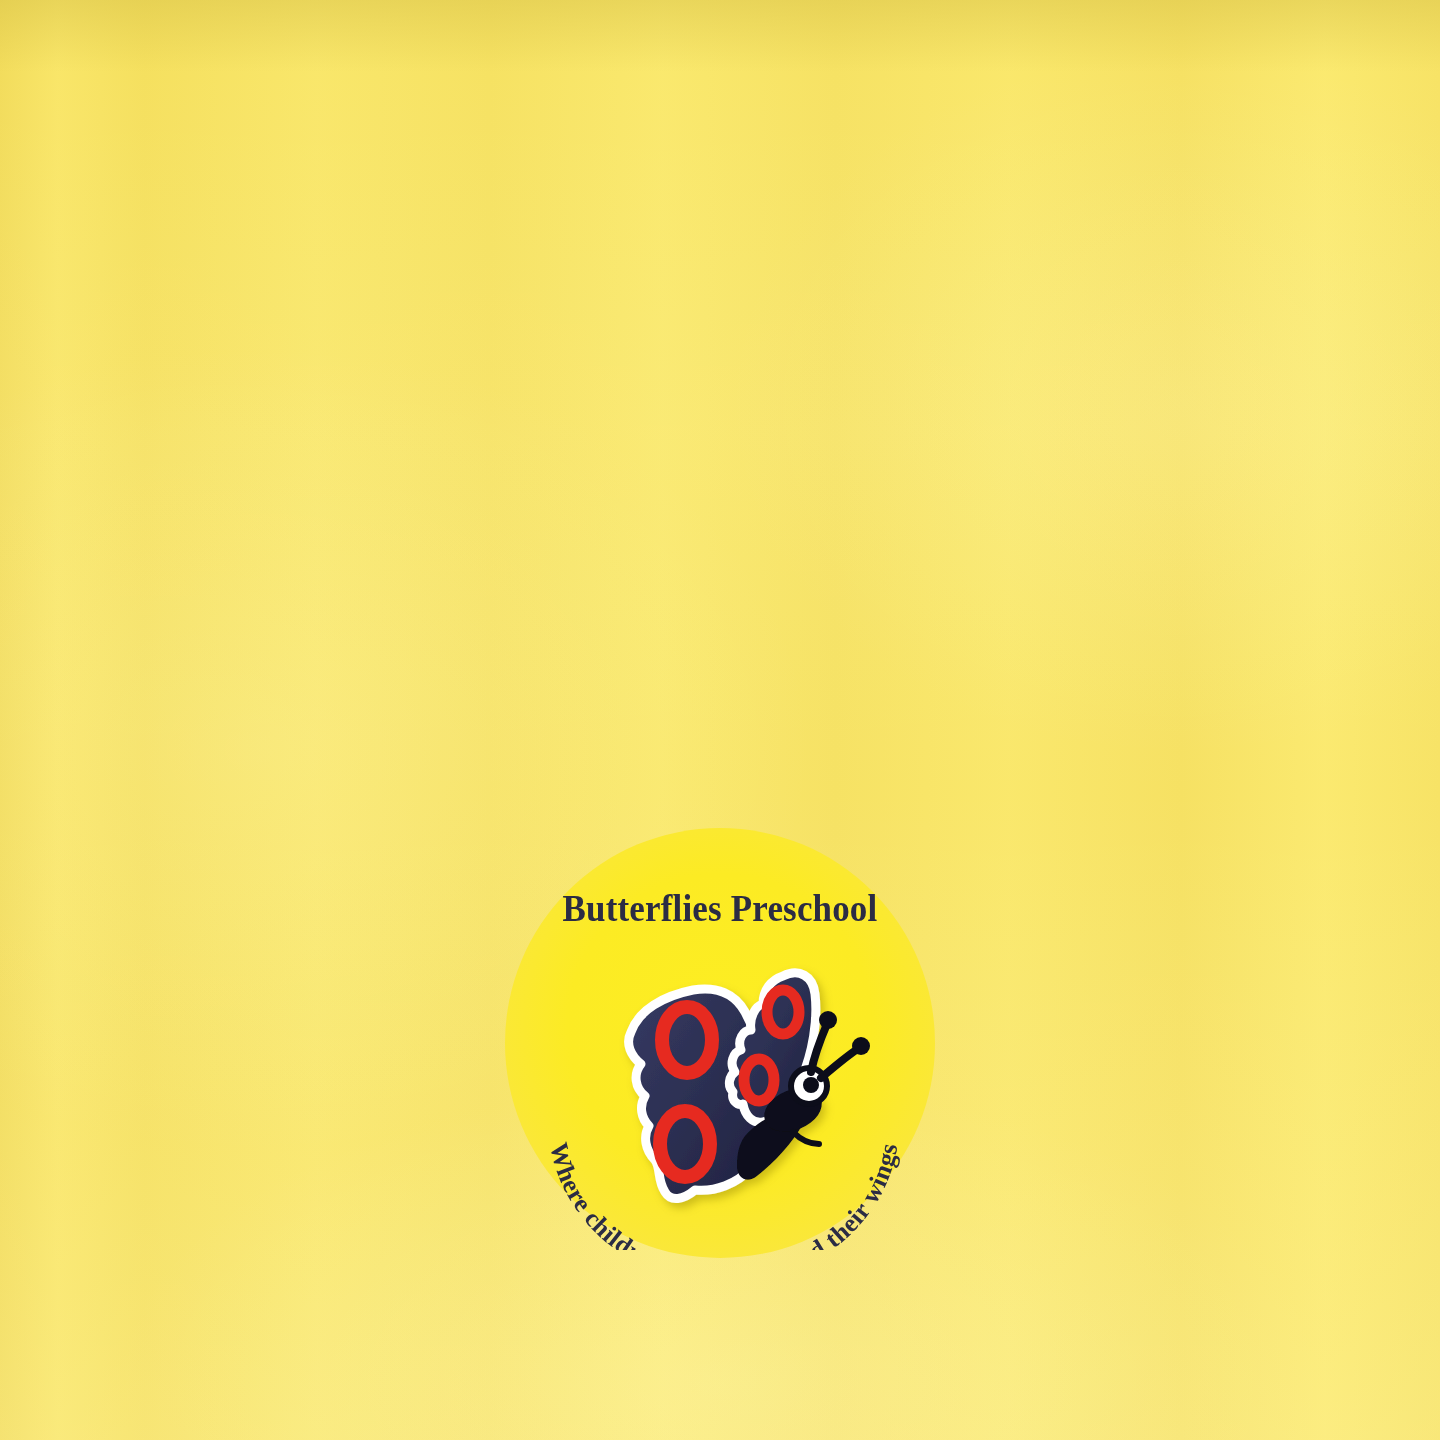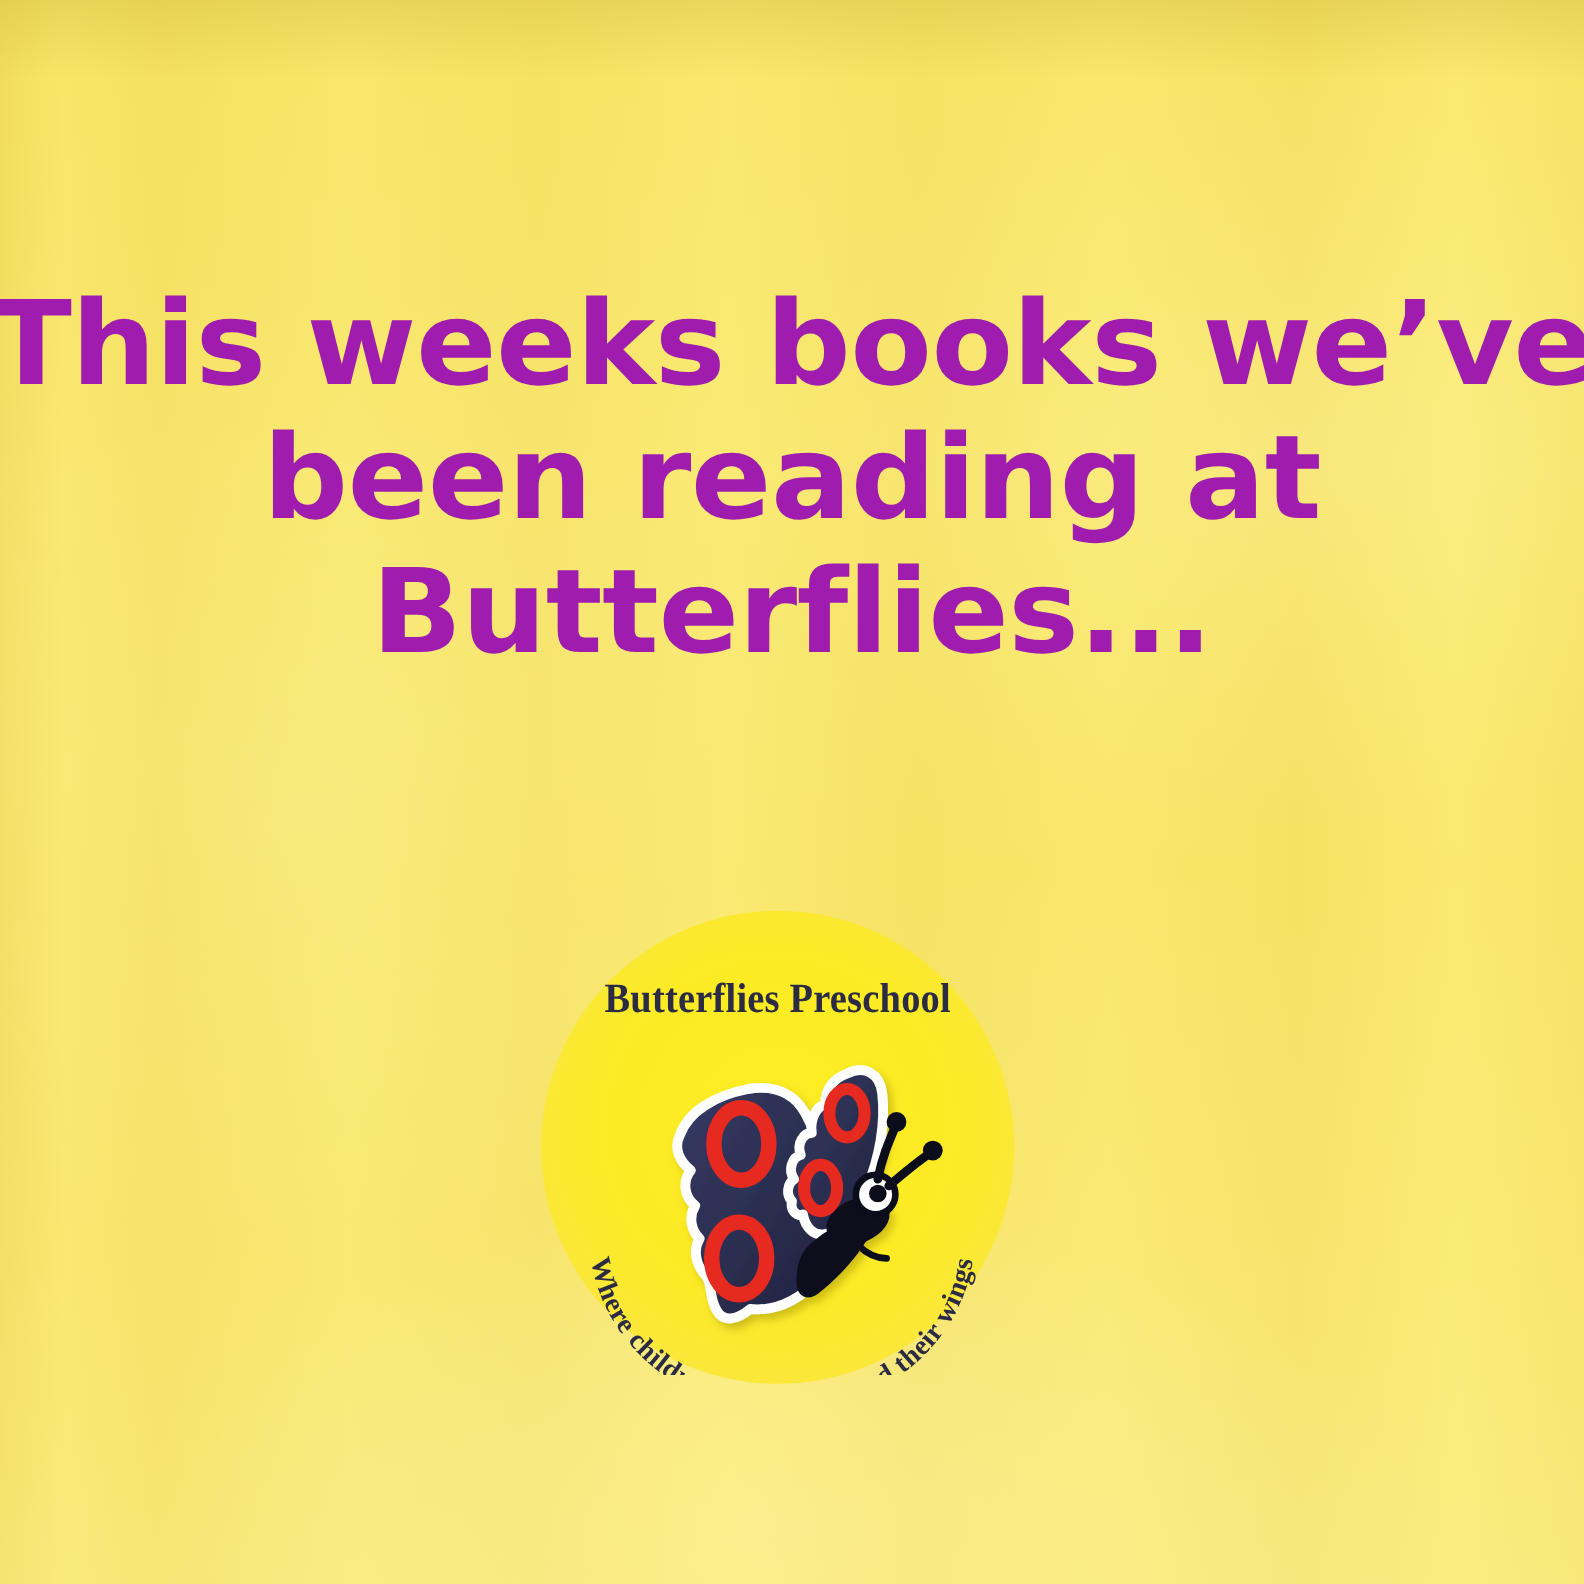--- a/index.html
+++ b/index.html
@@ -73,21 +73,21 @@
     display: block;
     transform: scaleX(1.02);
   }
   .headline .hl-line:nth-child(1) { font-size: 106px; }
   .headline .hl-line:nth-child(2) { font-size: 106px; }
   .headline .hl-line:nth-child(3) { font-size: 106px; }
 
   
   .logo-wrap {
     position: absolute;
-    left: 492px;
+    left: 505px;
     top: 828px;
     width: 430px;
     height: 430px;
   }
   .logo-disc {
     position: absolute;
     inset: 0;
     border-radius: 50%;
     background: radial-gradient(circle at 50% 46%,
        #FDEE22 0%,
@@ -133,25 +133,20 @@
 </style>
 </head>
 <body>
 
 <div id="canvas">
 
   <div class="bg-layer bg-vertical"></div>
   <div class="bg-layer bg-horizontal"></div>
   <div class="bg-layer bg-soft-blob"></div>
 
-  <div class="headline">
-    <span class="hl-line">This weeks books we’ve</span>
-    <span class="hl-line">been reading at</span>
-    <span class="hl-line">Butterflies...</span>
-  </div>
 
   <div class="logo-wrap">
 
     <div class="logo-disc"></div>
 
     <div class="logo-title">Butterflies Preschool</div>
 
     <svg class="butterfly-svg" viewBox="0 0 290 280">
       <defs>
         <linearGradient id="wingGrad" x1="0" y1="0" x2="1" y2="1">

